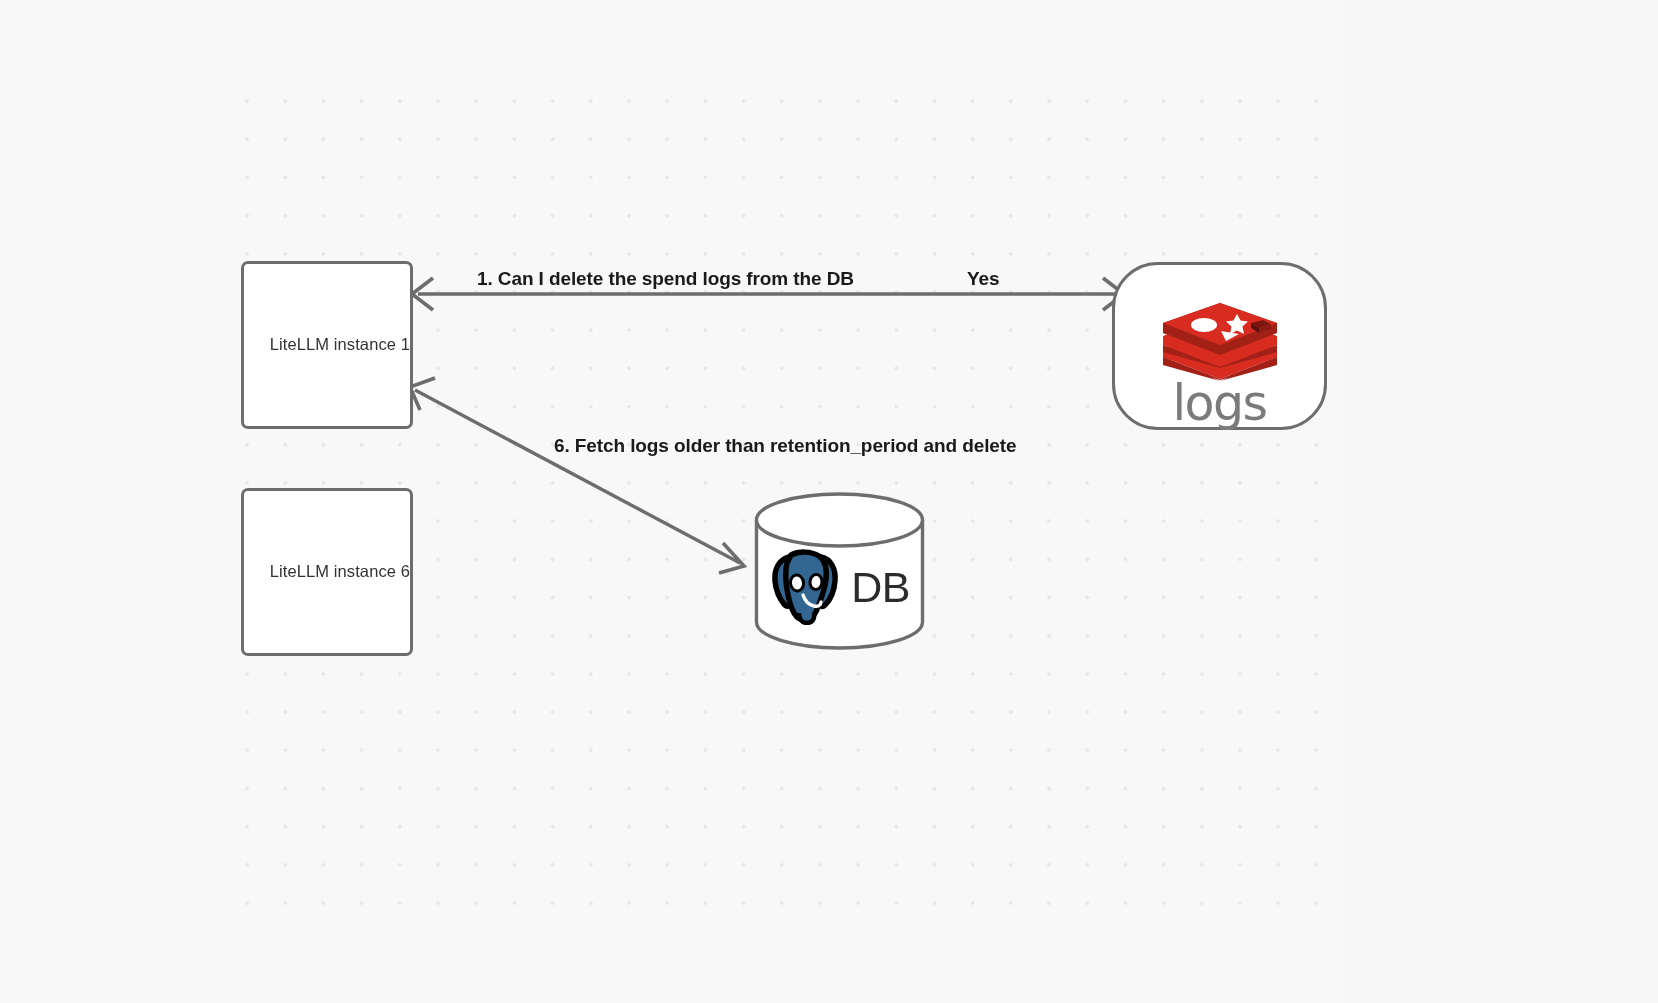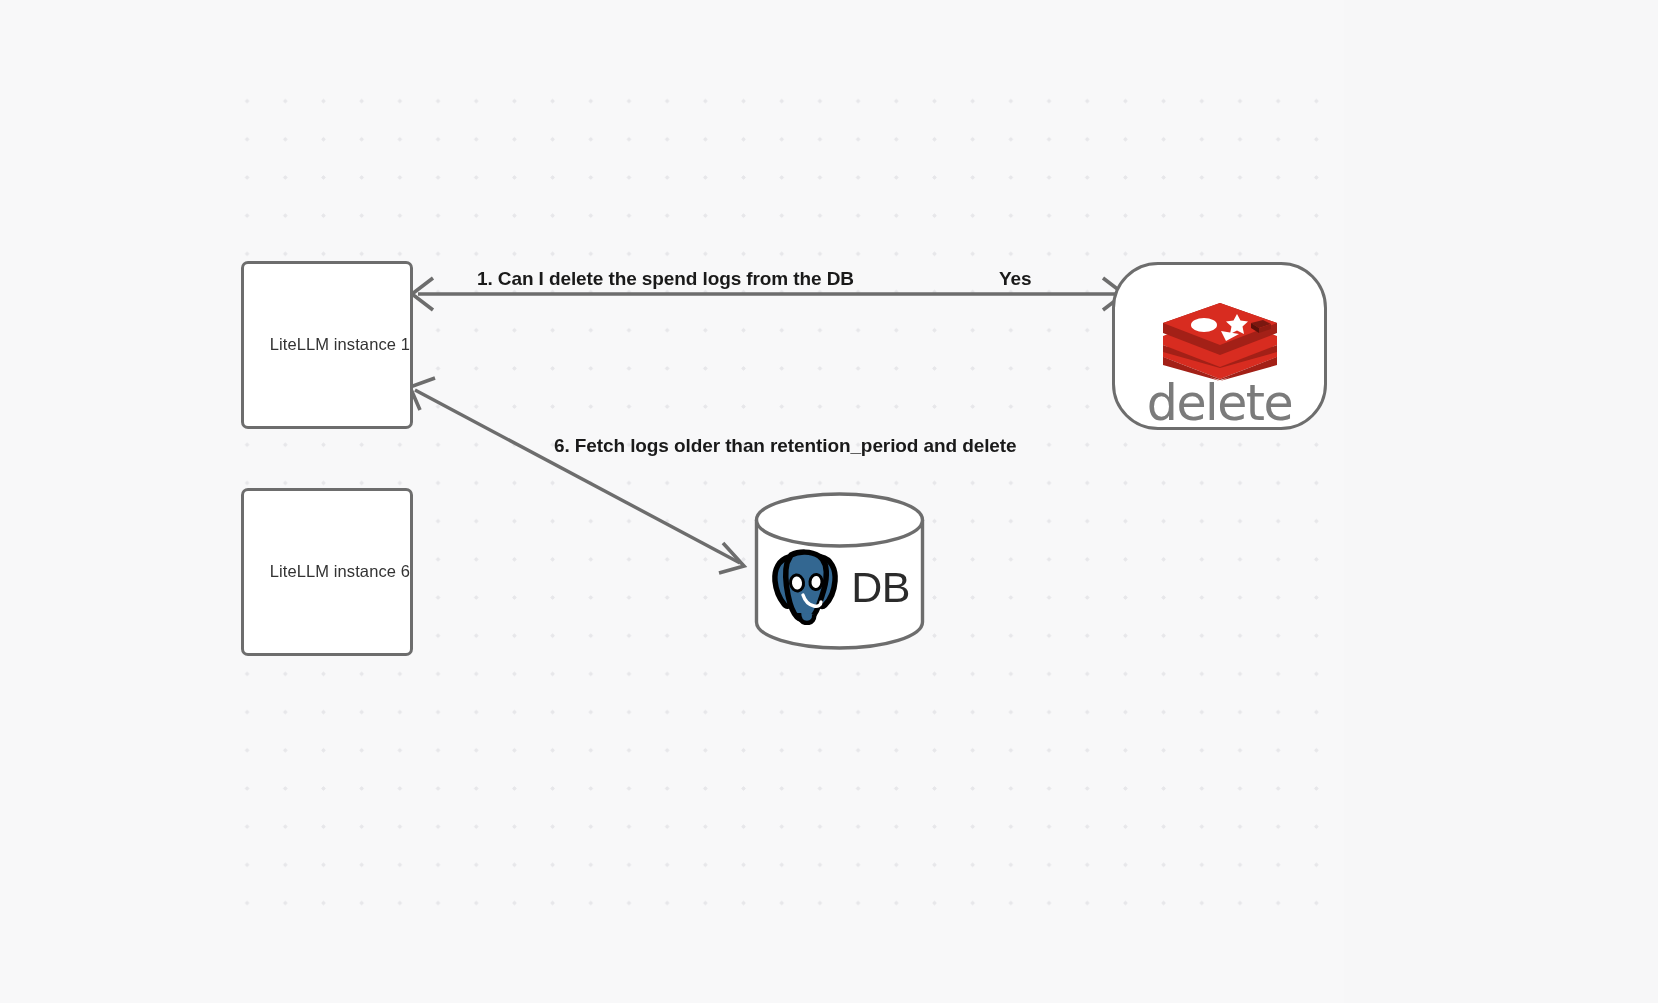--- a/index.html
+++ b/index.html
@@ -125,21 +125,21 @@
   
   .edge-label {
     position: absolute;
     font-size: 19px;
     font-weight: bold;
     color: #1a1a1a;
     white-space: nowrap;
     letter-spacing: -0.1px;
   }
   #edge-label-1 { left: 477px; top: 268px; }
-  #edge-label-yes { left: 967px; top: 268px; margin-left: 32px; }
+  #edge-label-yes { left: 967px; top: 268px; }
   #edge-label-2 { left: 554px; top: 435px; }
 </style>
 </head>
 <body>
 
 <div id="canvas">
 
   <div id="dot-grid"></div>
 
   <svg id="edge-layer" viewBox="0 0 1658 1003" xmlns="http://www.w3.org/2000/svg">
@@ -190,21 +190,21 @@
         <path d="M4 20 L61 0 L118 20 L118 30 L61 52 L4 30 Z" fill="#a32017"></path>
         <path d="M4 20 L61 42 L118 20 L61 0 Z" fill="#d82c20"></path>
 
         <ellipse cx="45" cy="22" rx="13" ry="7" fill="#ffffff"></ellipse>
         <path d="M78 11 L81.5 17.5 L89 18.5 L83.5 23.5 L85 31 L78 27.5 L71 31 L72.5 23.5 L67 18.5 L74.5 17.5 Z" fill="#ffffff"></path>
         <path d="M62 28 L80 31 L67 38 Z" fill="#ffffff"></path>
         <path d="M92 20 L104 17 L112 21 L100 25 Z" fill="#7a1810"></path>
         <path d="M92 20 L100 25 L100 30 L92 25 Z" fill="#5c1009"></path>
         <path d="M100 25 L112 21 L112 26 L100 30 Z" fill="#8f1c12"></path>
       </svg>
-      <div class="redis-wordmark">delete</div>
+      <div class="redis-wordmark">logs</div>
     </div>
   </div>
 
   <div id="node-db">
     <svg width="171" height="158" viewBox="0 0 171 158">
       <path d="M2.5 28 L2.5 130 A83 26 0 0 0 168.5 130 L168.5 28" fill="#ffffff" stroke="#6d6d6d" stroke-width="3.4"></path>
       <ellipse cx="85.5" cy="28" rx="83" ry="26" fill="#ffffff" stroke="#6d6d6d" stroke-width="3.4"></ellipse>
     </svg>
     <div class="db-content">
       <svg width="72" height="76" viewBox="0 0 72 76">

